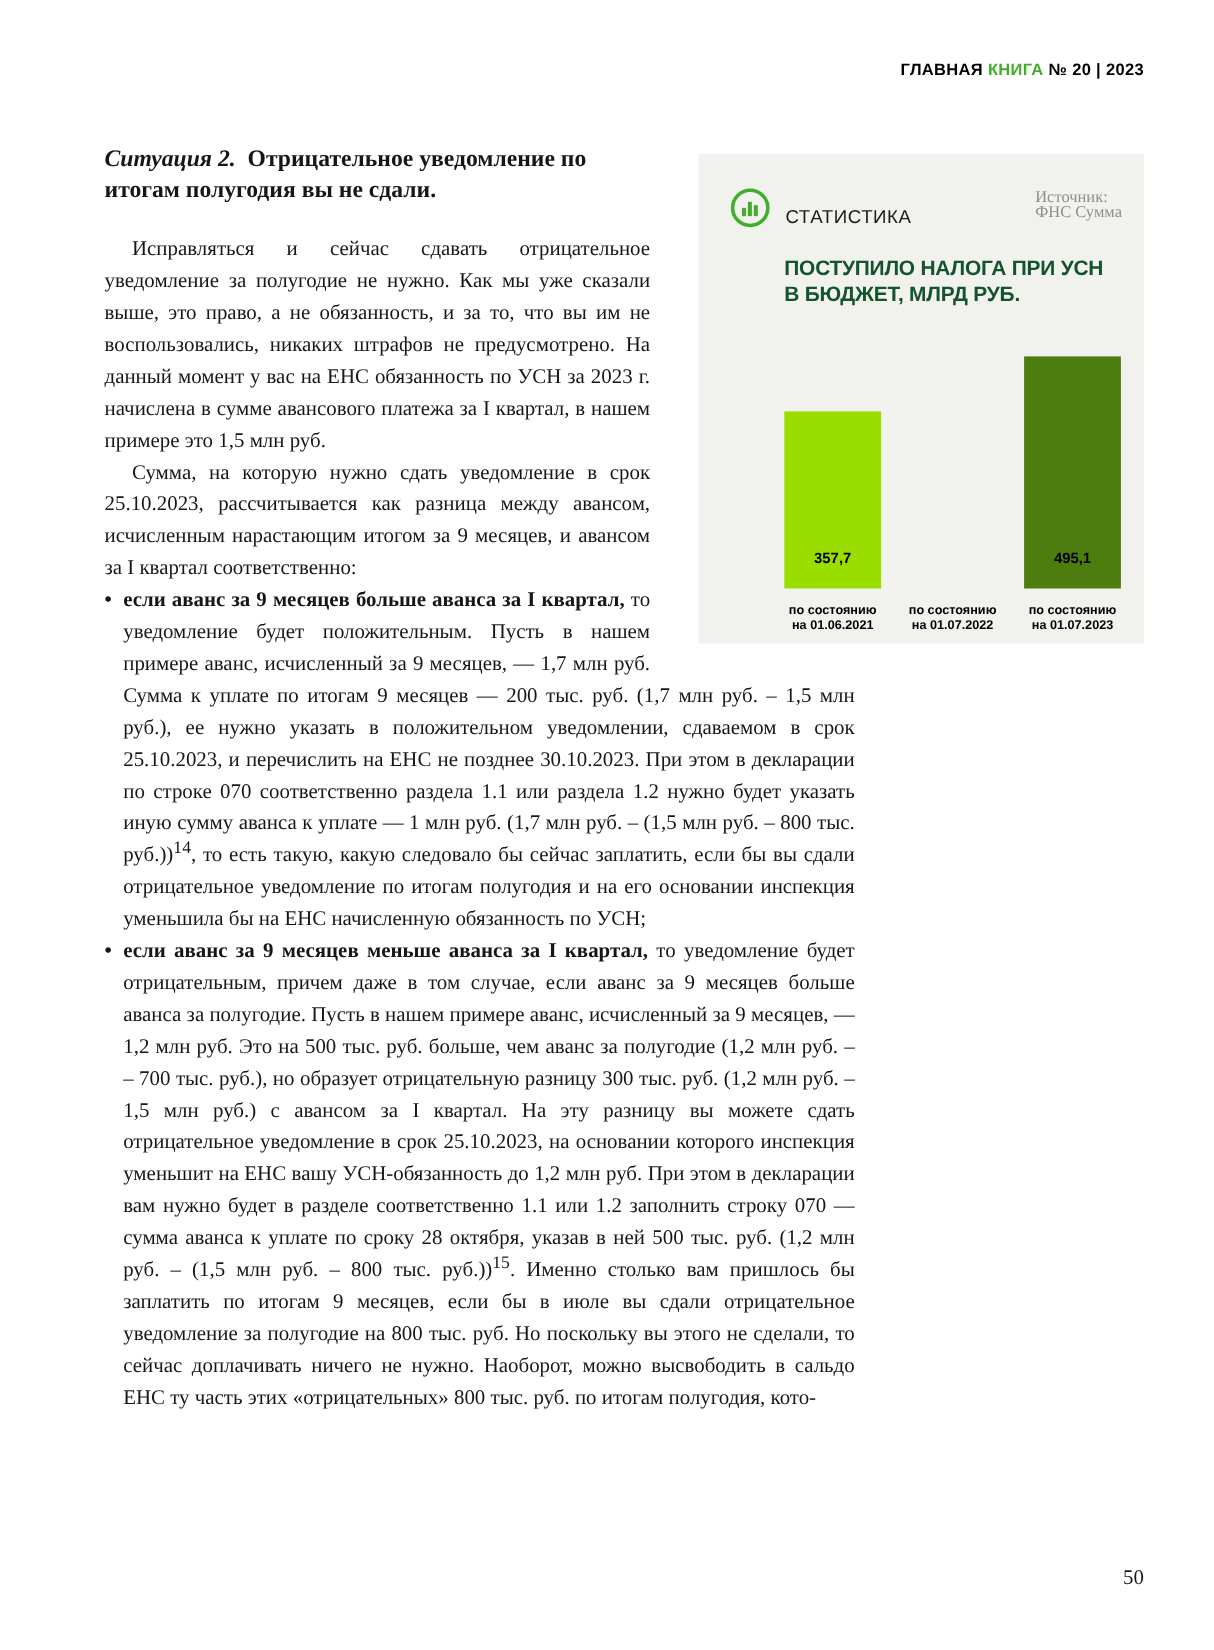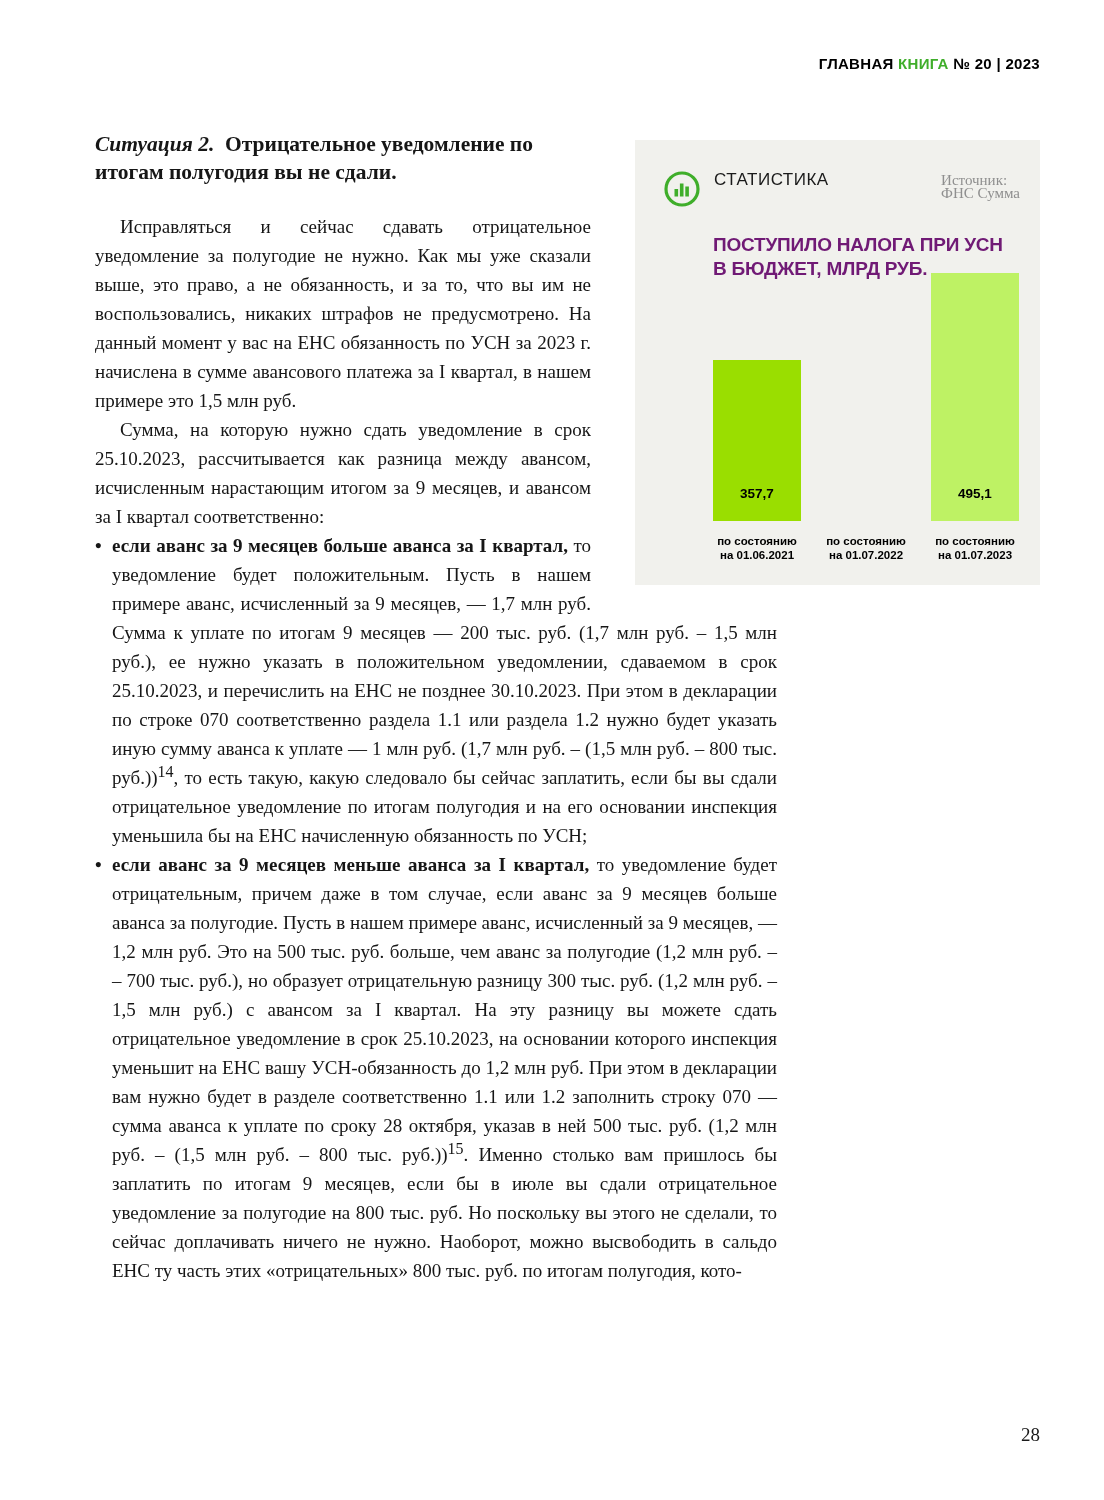--- a/index.html
+++ b/index.html
@@ -32,38 +32,38 @@
   }
   h1.head .sit{font-style:italic;}
   .para{text-indent:25px;}
   ul.bullets{list-style:none;}
   .bullets li{position:relative;padding-left:17px;}
   .bullets li::before{content:"\2022";position:absolute;left:0;top:0;font-weight:700;}
   .bullets b{font-weight:700;}
   sup{font-size:16px;line-height:0;vertical-align:super;}
   
   .stats{position:absolute;left:635px;top:140px;width:405px;height:445px;background:var(--box);}
-  .stats-head{position:absolute;left:28px;top:30px;display:flex;align-items:flex-start;}
+  .stats-head{position:absolute;left:28px;top:30px;display:flex;align-items:flex-end;}
   .stat-icon{width:38px;height:38px;display:block;}
   .stat-icon circle{stroke:var(--brand);fill:none;}
   .stat-icon rect{fill:var(--brand);}
   .stat-label{
     margin-left:13px;font-family:"Liberation Sans",sans-serif;font-size:17px;
     letter-spacing:.5px;color:#1a1a1a;
   }
   .source{
     position:absolute;right:20px;top:34px;font-family:Liberation Serif, serif;
     font-size:15px;line-height:13px;color:var(--srcgray);
   }
   .stats-title{
     position:absolute;left:78px;top:93px;right:20px;
     font-family:"Liberation Sans",sans-serif;font-weight:700;font-size:19px;line-height:24px;
-    color:#701a75;letter-spacing:-.2px;
+    color:#14532d;letter-spacing:-.2px;
   }
-  .chart{position:absolute;left:78px;bottom:23px;display:flex;}
+  .chart{position:absolute;left:78px;bottom:9px;display:flex;}
   .col{width:88px;margin-right:21px;display:flex;flex-direction:column;justify-content:flex-end;}
   .col:last-child{margin-right:0;}
   .bar{position:relative;width:88px;background:var(--bar);}
   .val{
     position:absolute;bottom:20px;left:0;width:100%;text-align:center;
     font-family:"Liberation Sans",sans-serif;font-weight:700;font-size:13.5px;color:#000;
   }
   .cat{
     margin-top:13px;text-align:center;font-family:"Liberation Sans",sans-serif;
     font-weight:700;font-size:11.5px;line-height:14px;color:#000;
@@ -127,27 +127,27 @@
             <div>на 01.06.2021</div>
           </div>
         </div>
         <div class="col">
           <div class="cat">
             <div>по состоянию</div>
             <div>на 01.07.2022</div>
           </div>
         </div>
         <div class="col">
-          <div class="bar" style="height: 248px; background: #bef264; padding-left: 28px;">
+          <div class="bar" style="height: 211px; background: #4d7c0f; padding-left: 28px;">
             <div class="val">495,1</div>
           </div>
           <div class="cat">
             <div>по состоянию</div>
             <div>на 01.07.2023</div>
           </div>
         </div>
       </div>
   </aside>
 
 
-  <div class="pagenum">28</div>
+  <div class="pagenum">50</div>
 
 </div>
 
 </body></html>

